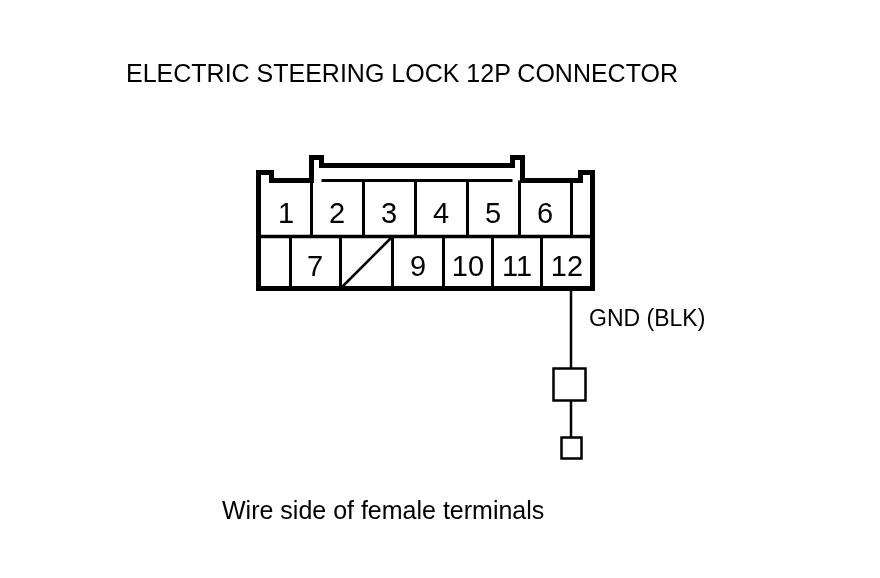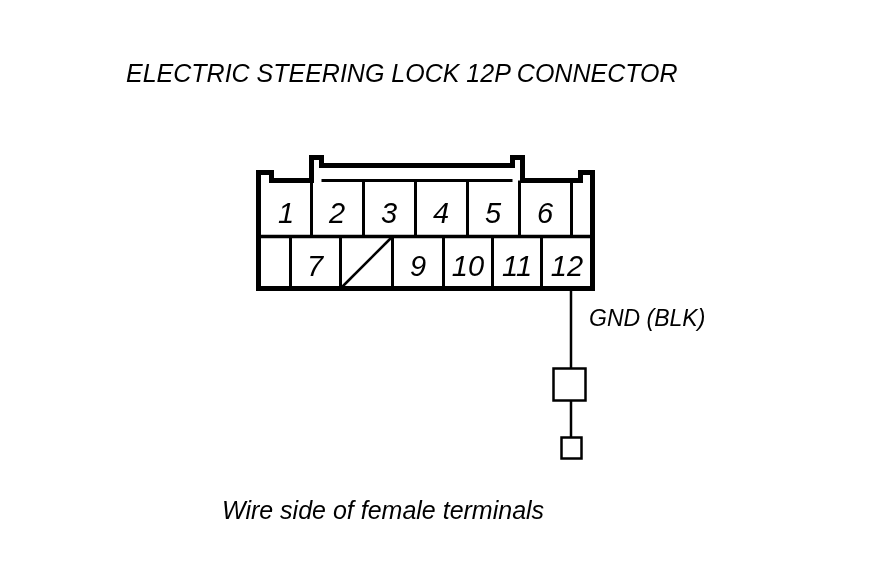--- a/index.html
+++ b/index.html
@@ -14,21 +14,20 @@
     font-family: "Liberation Sans", sans-serif;
     color: #000000;
     overflow: hidden;
   }
   #diagram-root {
     position: absolute;
     left: 0;
     top: 0;
     width: 880px;
     height: 578px;
-    font-style: italic;
   }
   .title-text {
     font-family: "Liberation Sans", sans-serif;
     font-size: 25px;
     fill: #000000;
     letter-spacing: 0px;
   }
   .caption-text {
     font-family: "Liberation Sans", sans-serif;
     font-size: 25px;

